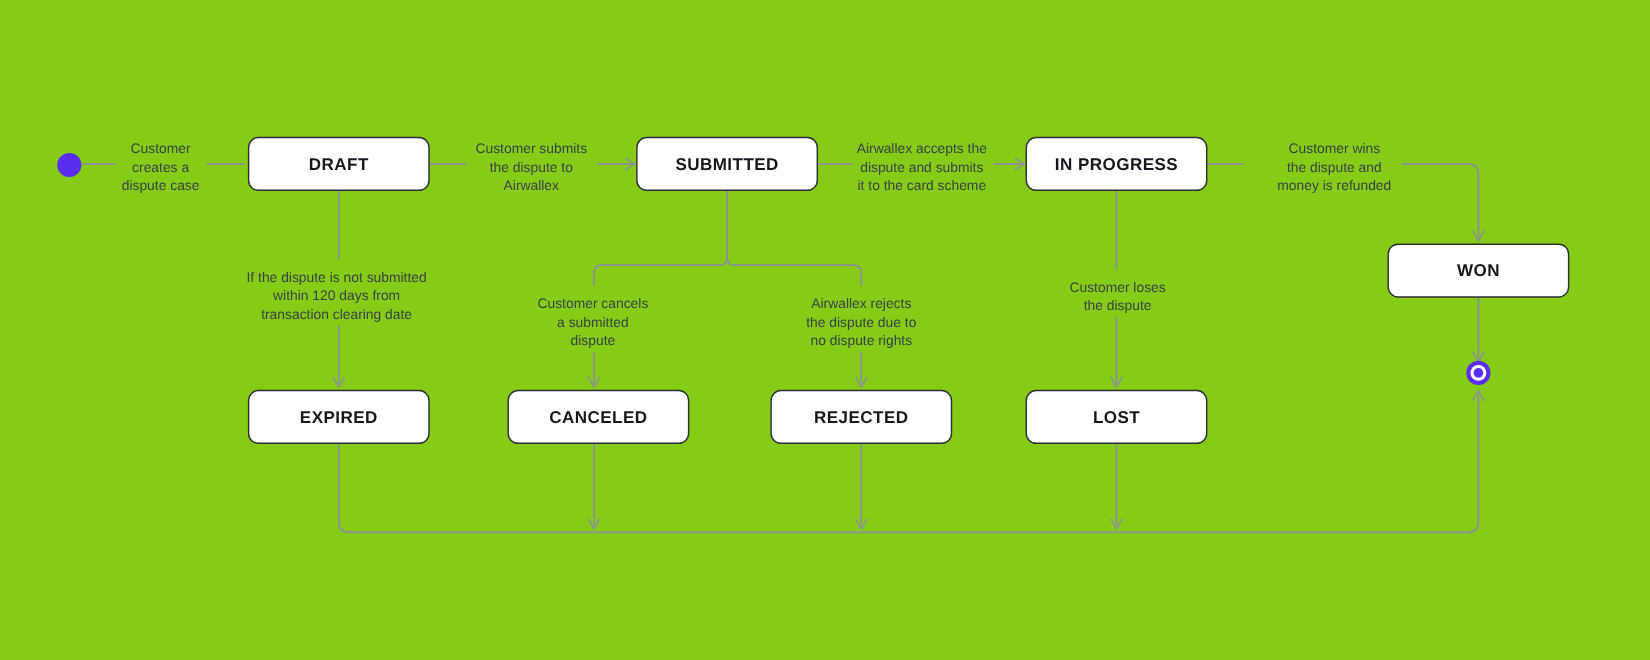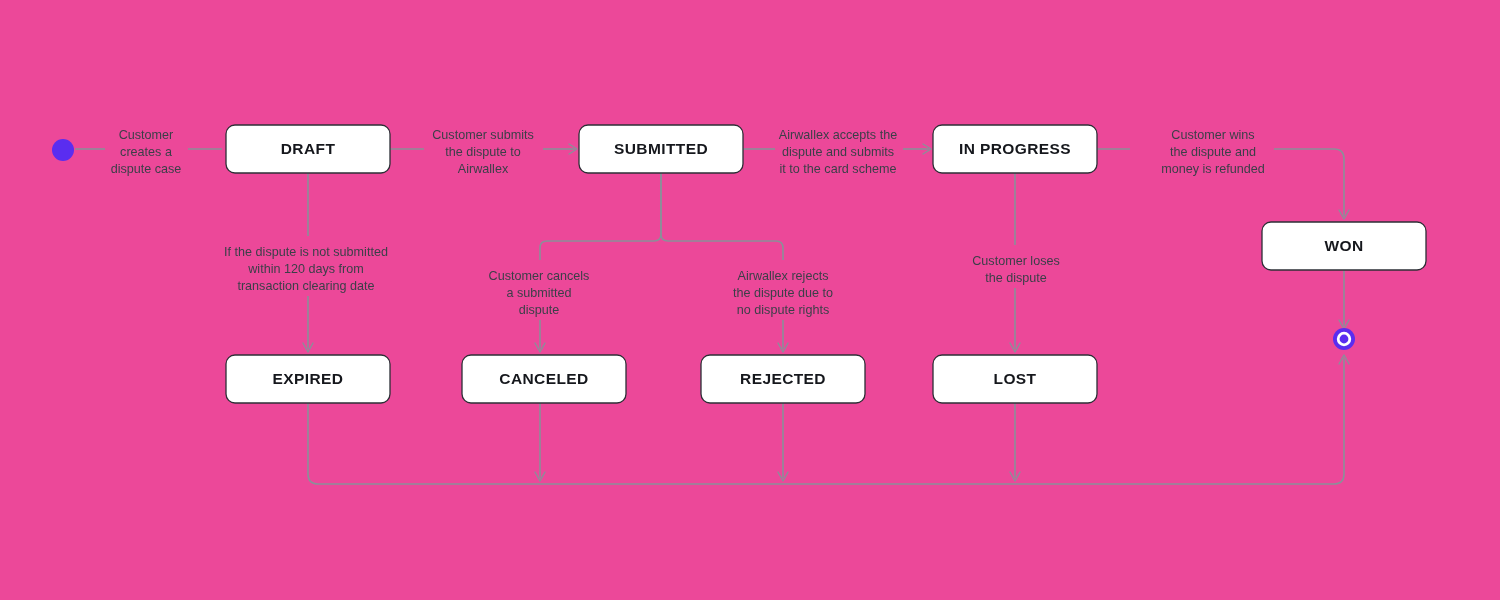--- a/index.html
+++ b/index.html
@@ -10,21 +10,21 @@
   body {
     width: 1500px;
     height: 600px;
     overflow: hidden;
     font-family: "Liberation Sans", sans-serif;
   }
   #diagram-root {
     position: relative;
     width: 1500px;
     height: 600px;
-    background: #ec4899;
+    background: #84cc16;
   }
   svg#flow-svg {
     position: absolute;
     left: 0;
     top: 0;
     width: 1500px;
     height: 600px;
   }
   .edge-line {
     fill: none;

